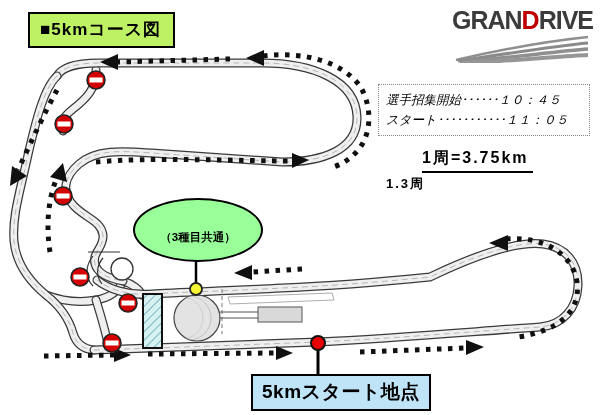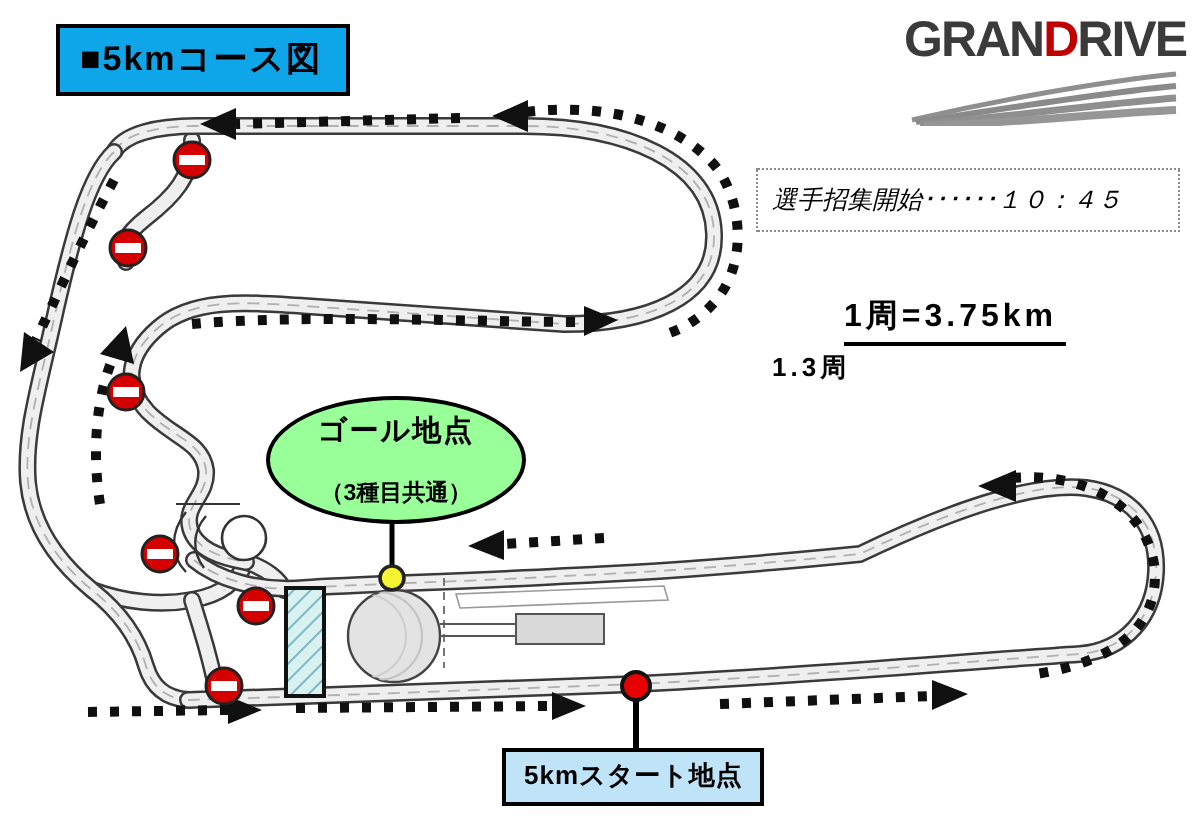--- a/index.html
+++ b/index.html
@@ -9,21 +9,21 @@
   }
   .stage svg.course{position:absolute;left:0;top:0;}
   
   .road-casing{fill:none;stroke:#3a3a3a;stroke-width:9;stroke-linecap:round;}
   .road-fill{fill:none;stroke:#efefef;stroke-width:6.5;stroke-linecap:round;}
   .road-center{fill:none;stroke:#b0b0b0;stroke-width:.9;stroke-dasharray:6 4;}
   .dots{fill:none;stroke:#101010;stroke-width:5;stroke-dasharray:4.5 6.5;}
   .ahead{fill:#101010;stroke:none;}
   
   .title-box{
-    position:absolute;left:28px;top:12px;background:#0ea5e9;border:2px solid #000;
+    position:absolute;left:28px;top:12px;background:#bef264;border:2px solid #000;
     padding:4px 12px 5px 10px;font-size:17px;font-weight:bold;letter-spacing:1px;
   }
   
   .logo{position:absolute;left:452px;top:8px;width:140px;text-align:right;}
   .logo-text{font-size:25px;font-weight:900;letter-spacing:-1px;color:#3b3b3b;line-height:1;}
   .logo-text .accent{color:#c00000;}
   .logo-fan{display:block;margin:2px auto 0;}
   
   .info-box{
     position:absolute;left:378px;top:84px;width:196px;background:#fff;
@@ -40,21 +40,21 @@
   .goal-ellipse{
     position:absolute;left:133px;top:198px;width:126px;height:60px;background:#99ff99;
     border:2.5px solid #000;border-radius:50%;display:flex;flex-direction:column;
     align-items:center;justify-content:center;text-align:center;
   }
   .goal-line1{font-size:14.5px;font-weight:bold;letter-spacing:1px;}
   .goal-line2{font-size:11.5px;font-weight:bold;margin-top:14px;}
   
   .start-label{
     position:absolute;left:251px;top:374px;background:#bfe3f7;border:2px solid #000;
-    padding:3px 9px 4px;font-size:13px;font-weight:bold;letter-spacing:.5px;
+    padding:3px 9px 4px;font-size:19px;font-weight:bold;letter-spacing:.5px;
   }
 </style>
 </head>
 <body>
 
 <div class="stage">
 
   <svg class="course" width="600" height="415" viewBox="0 0 600 415">
     <defs>
       <path id="r1" d="M57,76 C62,67 78,63 98,63 L262,63 C312,63 356,80 357,117 C358,150 322,162 282,162 L152,153 C122,151 96,149 79,164 C64,177 61,192 74,206 C87,219 101,221 103,235 C104,248 92,252 95,264 C98,275 111,279 123,281"></path>
@@ -176,25 +176,25 @@
     <svg class="logo-fan" width="136" height="28" viewBox="0 0 136 28">
       <path d="M2,25 C45,15 95,6 134,2" fill="none" stroke="#8f8f8f" stroke-width="2.5"></path>
       <path d="M4,26 C50,19 100,11 134,8" fill="none" stroke="#8a8a8a" stroke-width="3"></path>
       <path d="M6,27 C55,23 105,16 134,14" fill="none" stroke="#8f8f8f" stroke-width="3.5"></path>
       <path d="M8,28 C60,26 108,21 134,20" fill="none" stroke="#969696" stroke-width="4"></path>
     </svg>
   </div>
 
   <div class="info-box">
     <div>選手招集開始･･････１０：４５</div>
+    <div>スタート･･･････････１１：０５</div>
   </div>
 
   <div class="lap-distance">1周=3.75km</div>
   <div class="lap-count">1.3周</div>
 
   <div class="goal-ellipse">
-    <div class="goal-line1">ゴール地点</div>
     <div class="goal-line2">（3種目共通）</div>
   </div>
 
   <div class="start-label">5kmスタート地点</div>
 
 </div>
 
 </body></html>

